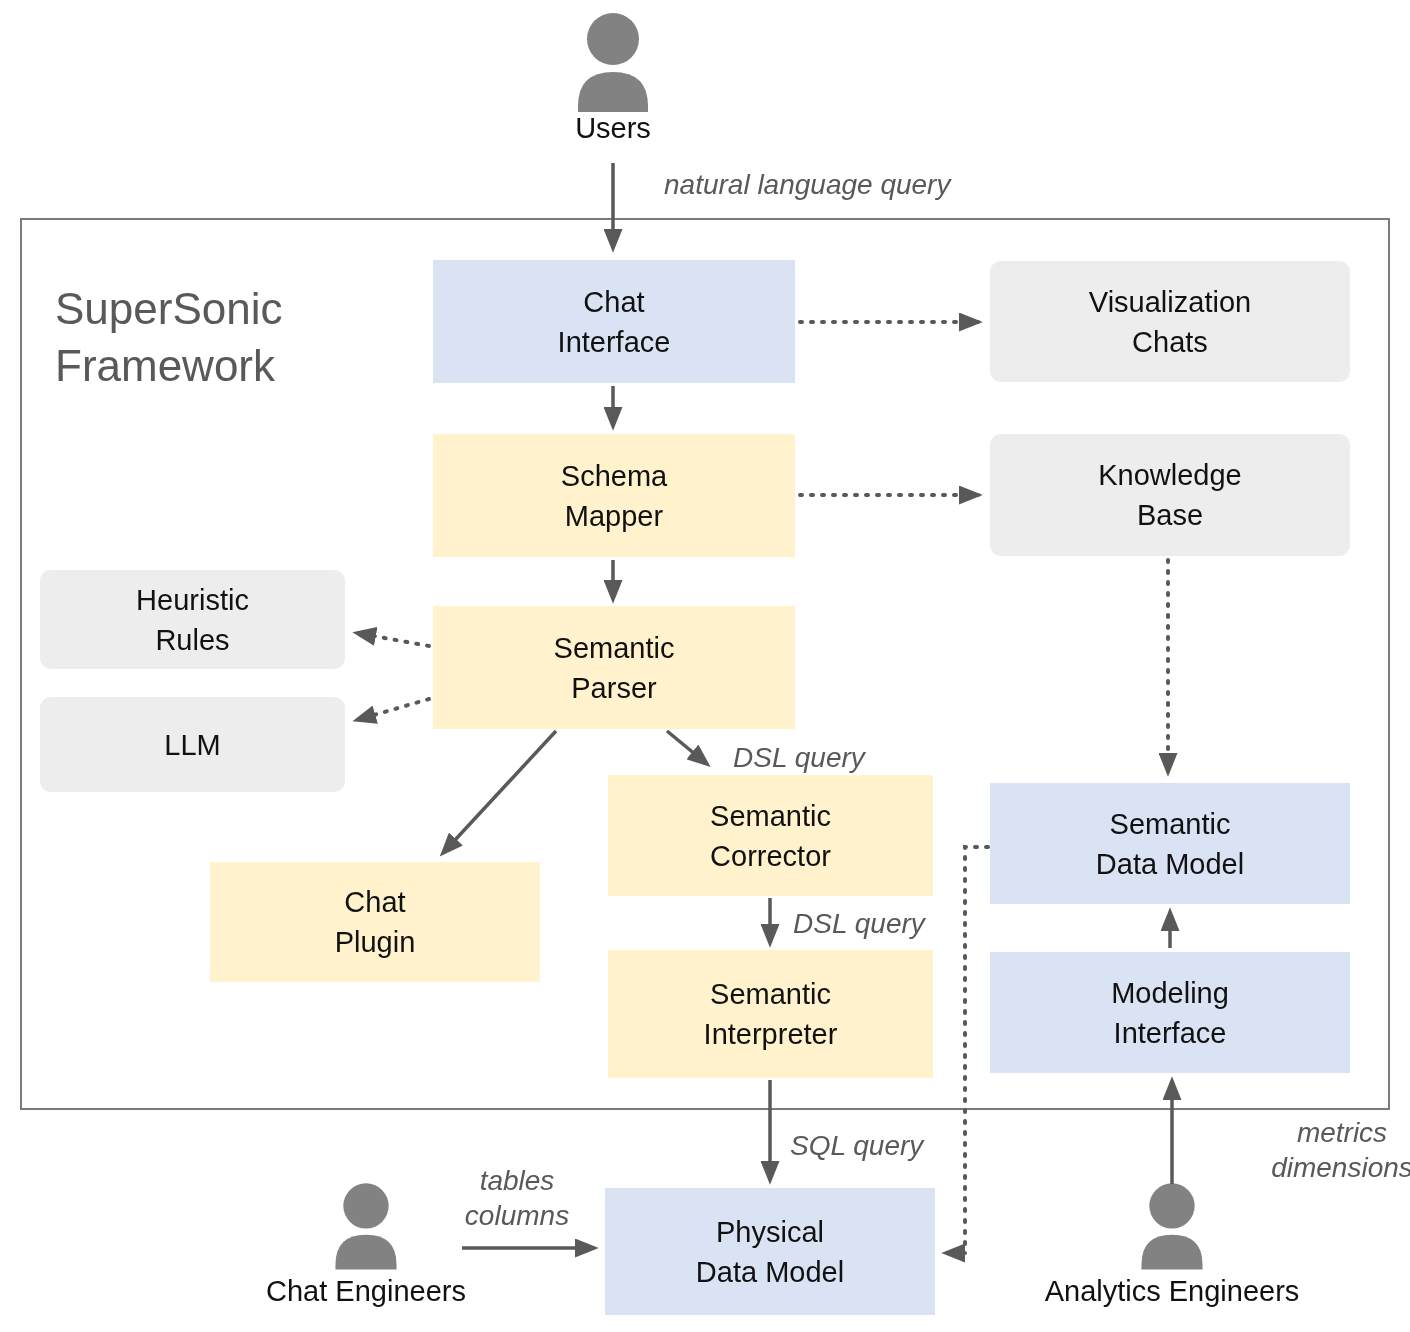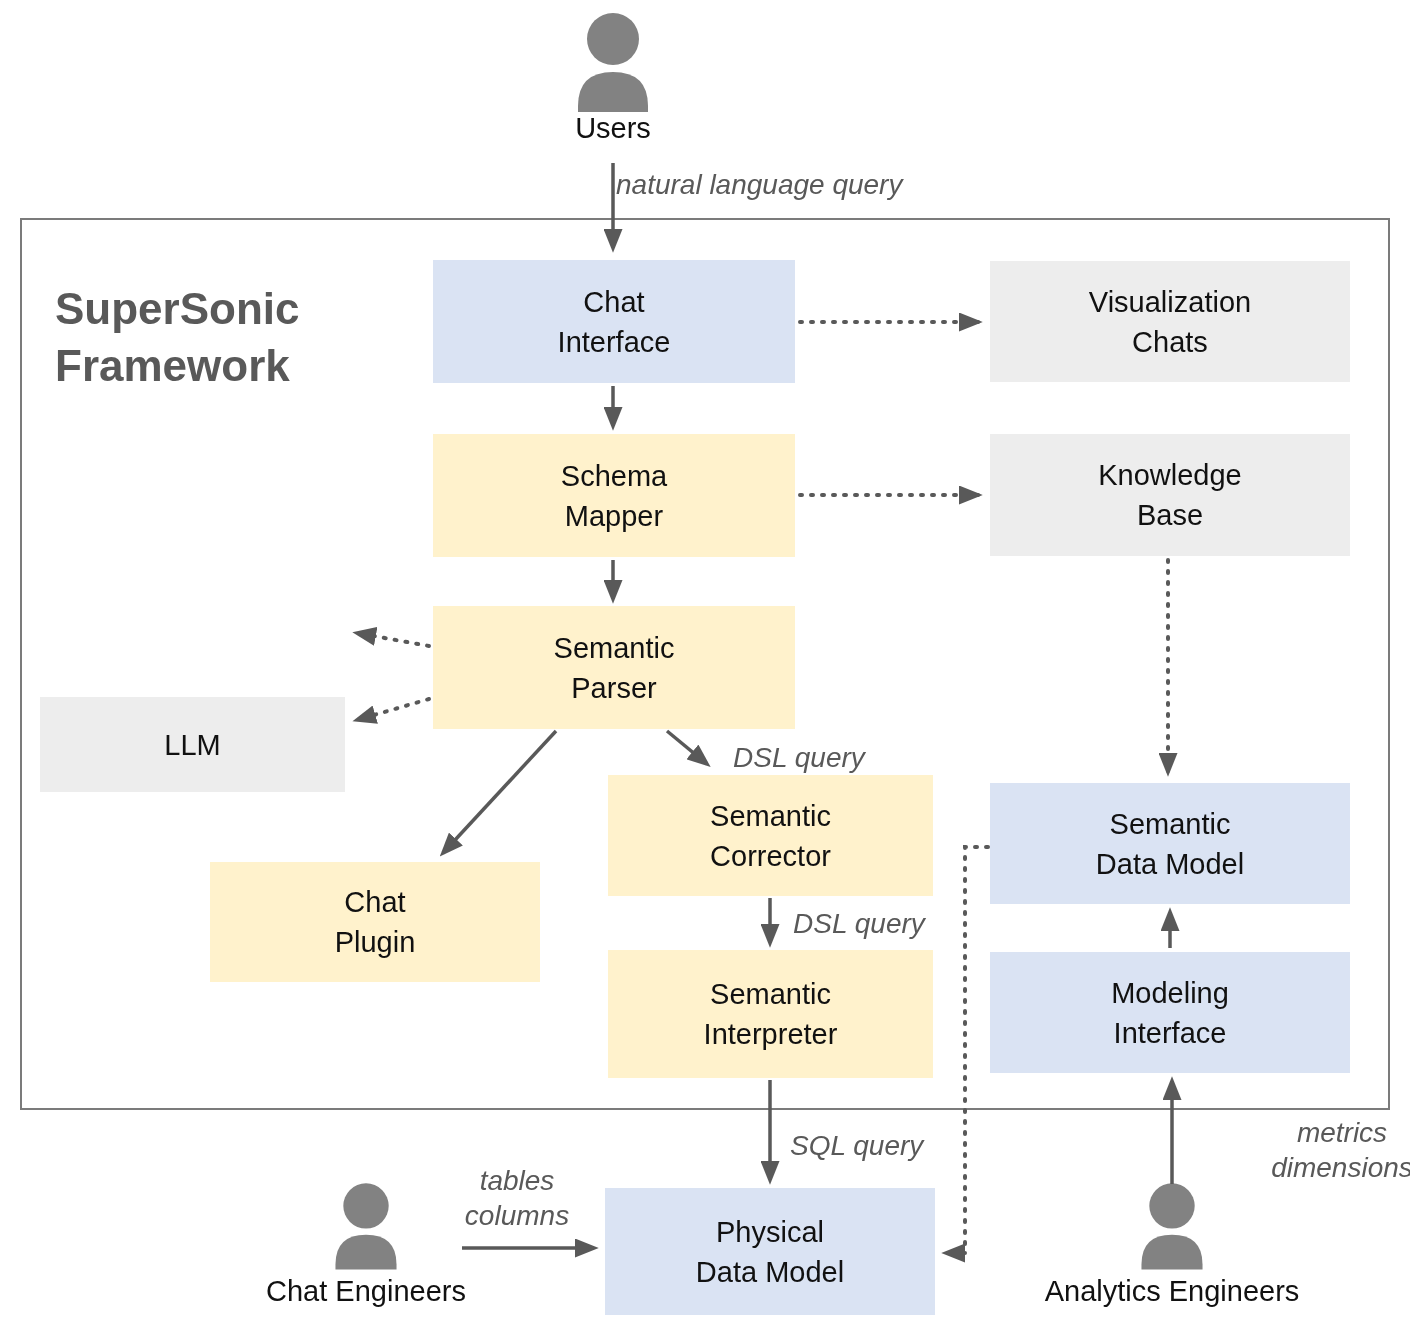--- a/index.html
+++ b/index.html
@@ -6,33 +6,33 @@
   html,body { background:#ffffff; font-family:"Liberation Sans", sans-serif; }
   .canvas { position:relative; width:1410px; height:1332px; background:#ffffff; overflow:hidden; }
 
   .frame {
     position:absolute; left:20px; top:218px; width:1370px; height:892px;
     border:2px solid var(--frame,#7b7b7b); background:transparent; z-index:0;
   }
 
   .title {
     position:absolute; left:55px; top:280px;
-    font-size:44px; font-weight:bold; line-height:57px;
+    font-size:44px; font-weight:normal; line-height:57px;
     color:var(--arrow,#595959); white-space:pre-line; z-index:1;
   }
 
   .node {
     position:absolute; z-index:1;
     display:flex; align-items:center; justify-content:center;
     text-align:center; white-space:pre-line;
     font-size:29px; line-height:40px; color:#111111;
   }
   .blue   { background:var(--blue-box,#dae3f3); }
   .yellow { background:var(--yellow-box,#fff2cc); }
-  .gray   { background:var(--gray-box,#ededed); }
+  .gray   { background:var(--gray-box,#ededed);border-radius:11px; }
 
   .edge-label {
     position:absolute; z-index:3;
     font-style:italic; font-size:28px; line-height:35px;
     color:var(--arrow,#595959); white-space:pre-line;
   }
   .edge-label.centered { transform:translateX(-50%); text-align:center; }
 
   .actor-label {
     position:absolute; z-index:1; transform:translateX(-50%);
@@ -79,35 +79,37 @@
   <div class="node blue" style="left:433px;top:260px;width:362px;height:123px">Chat
 Interface</div>
   <div class="node gray" style="left:990px;top:261px;width:360px;height:121px">Visualization
 Chats</div>
   <div class="node yellow" style="left:433px;top:434px;width:362px;height:123px">Schema
 Mapper</div>
   <div class="node gray" style="left:990px;top:434px;width:360px;height:122px">Knowledge
 Base</div>
   <div class="node yellow" style="left:433px;top:606px;width:362px;height:123px">Semantic
 Parser</div>
+  <div class="node gray" style="left:40px;top:570px;width:305px;height:99px">Heuristic
+Rules</div>
   <div class="node gray" style="left:40px;top:697px;width:305px;height:95px">LLM</div>
   <div class="node yellow" style="left:210px;top:862px;width:330px;height:120px">Chat
 Plugin</div>
   <div class="node yellow" style="left:608px;top:775px;width:325px;height:121px">Semantic
 Corrector</div>
   <div class="node yellow" style="left:608px;top:950px;width:325px;height:128px">Semantic
 Interpreter</div>
   <div class="node blue" style="left:990px;top:783px;width:360px;height:121px">Semantic
 Data Model</div>
   <div class="node blue" style="left:990px;top:952px;width:360px;height:121px">Modeling
 Interface</div>
   <div class="node blue" style="left:605px;top:1188px;width:330px;height:127px">Physical
 Data Model</div>
 
-  <span class="edge-label" style="left:616px;top:167px">natural language query</span>
+  <span class="edge-label" style="left:664px;top:167px">natural language query</span>
   <span class="edge-label" style="left:733px;top:740px">DSL query</span>
   <span class="edge-label" style="left:793px;top:906px">DSL query</span>
   <span class="edge-label" style="left:790px;top:1128px">SQL query</span>
   <span class="edge-label centered" style="left:517px;top:1163px">tables
 columns</span>
   <span class="edge-label centered" style="left:1342px;top:1115px">metrics
 dimensions</span>
 
   <svg class="arrows" width="1410" height="1332" viewBox="0 0 1410 1332">
     <defs>

